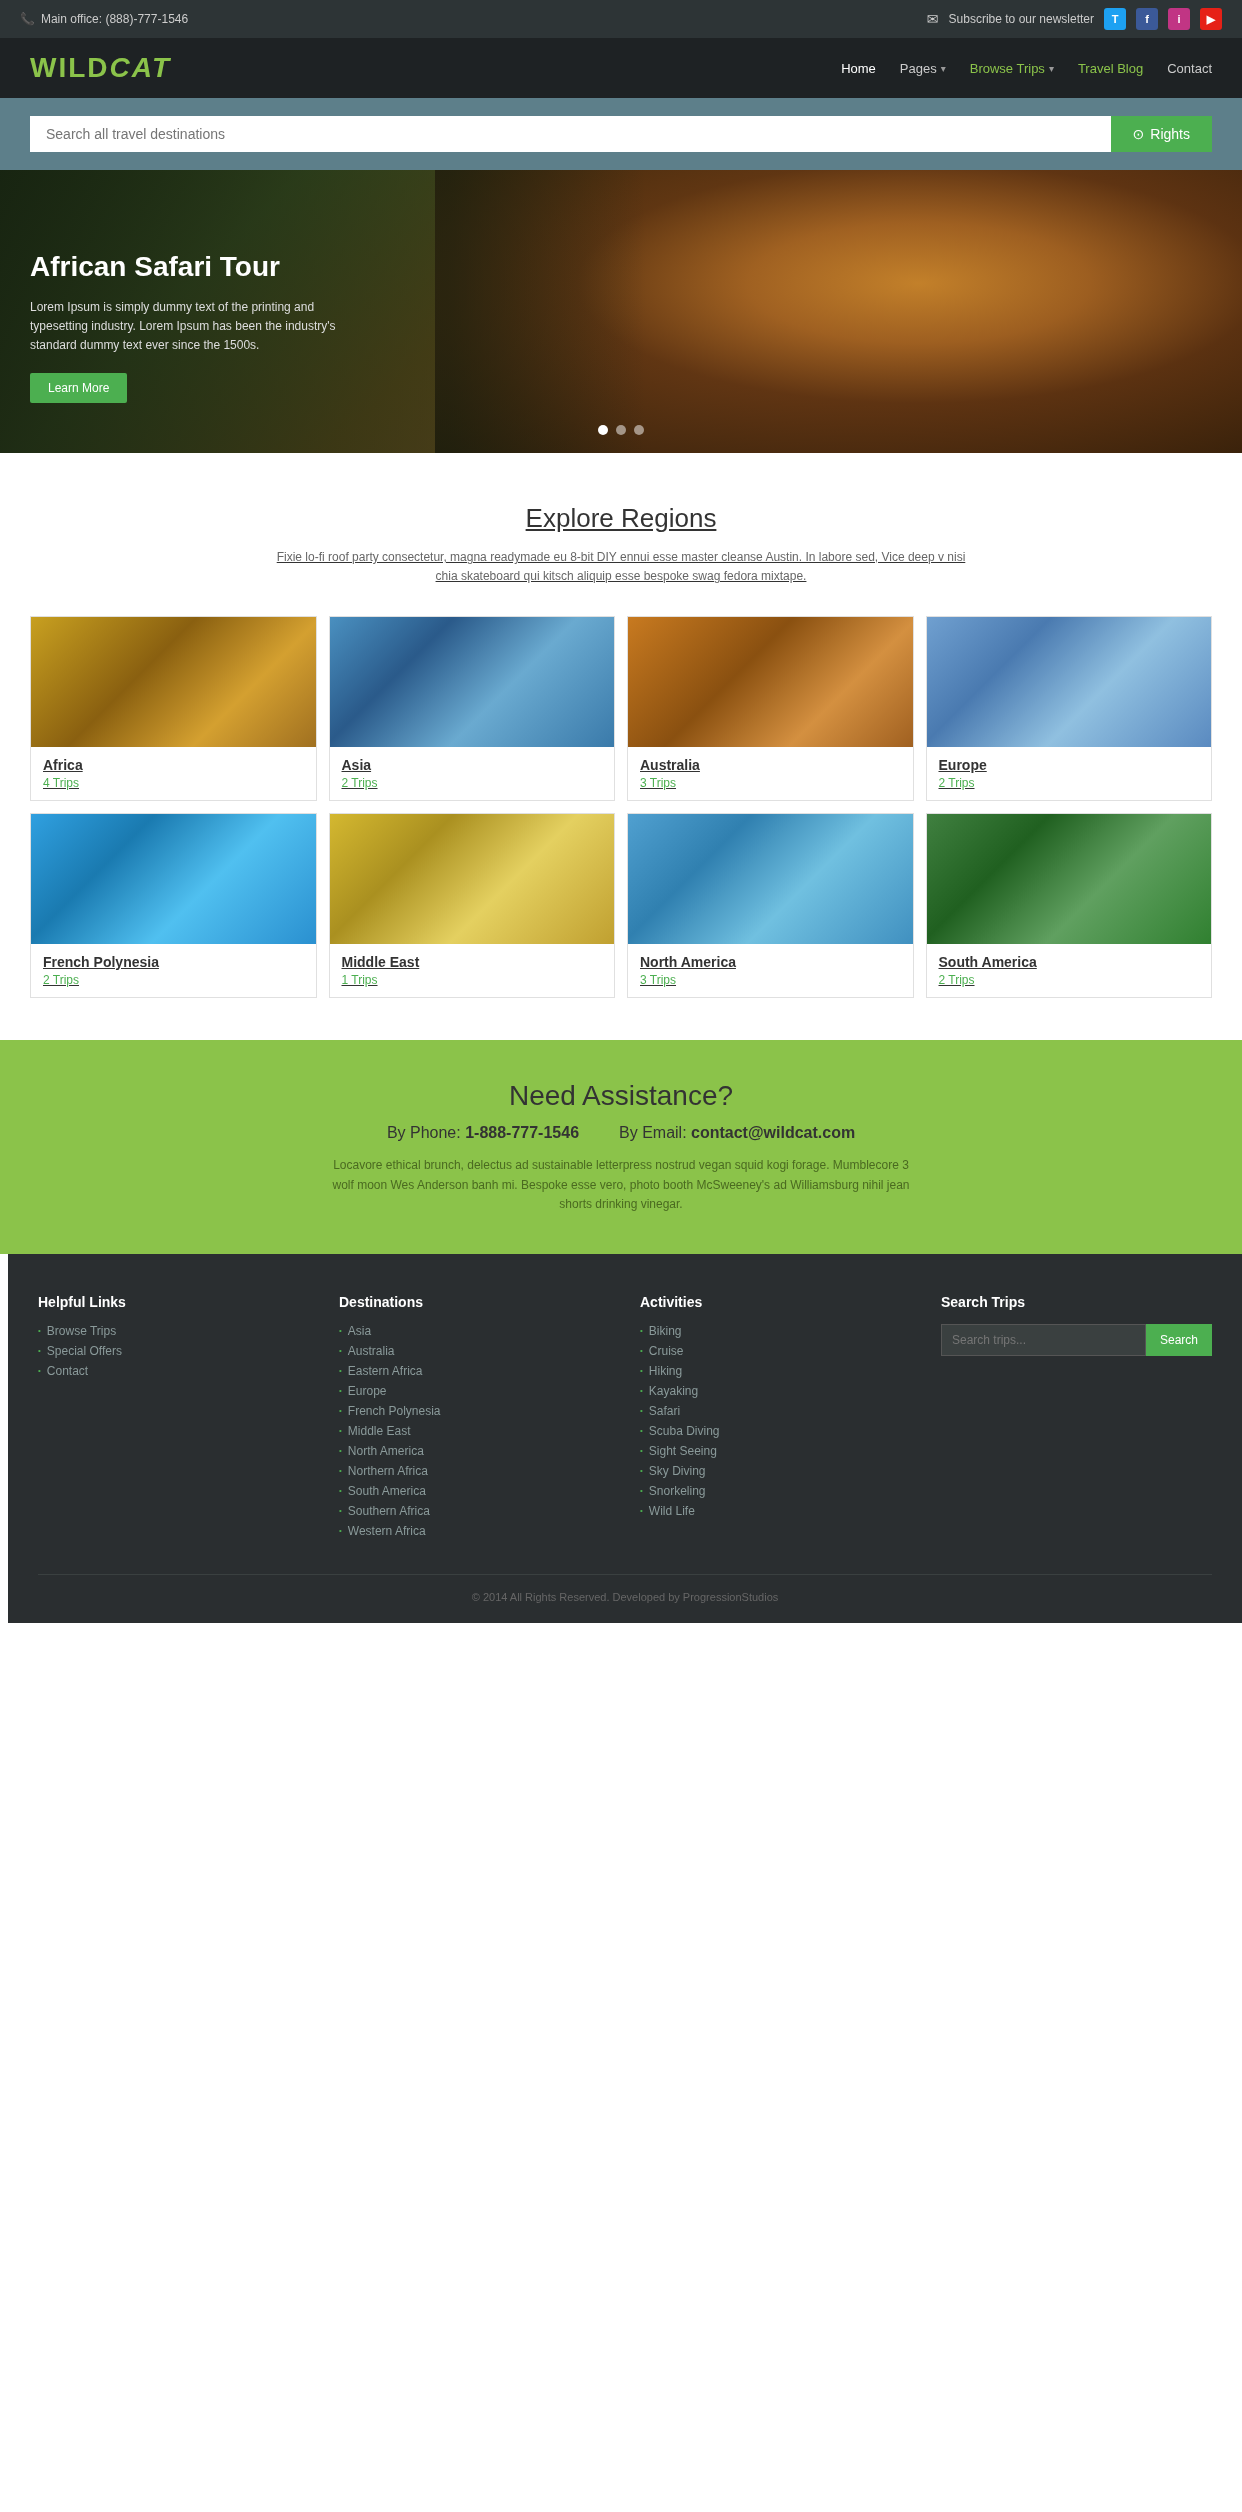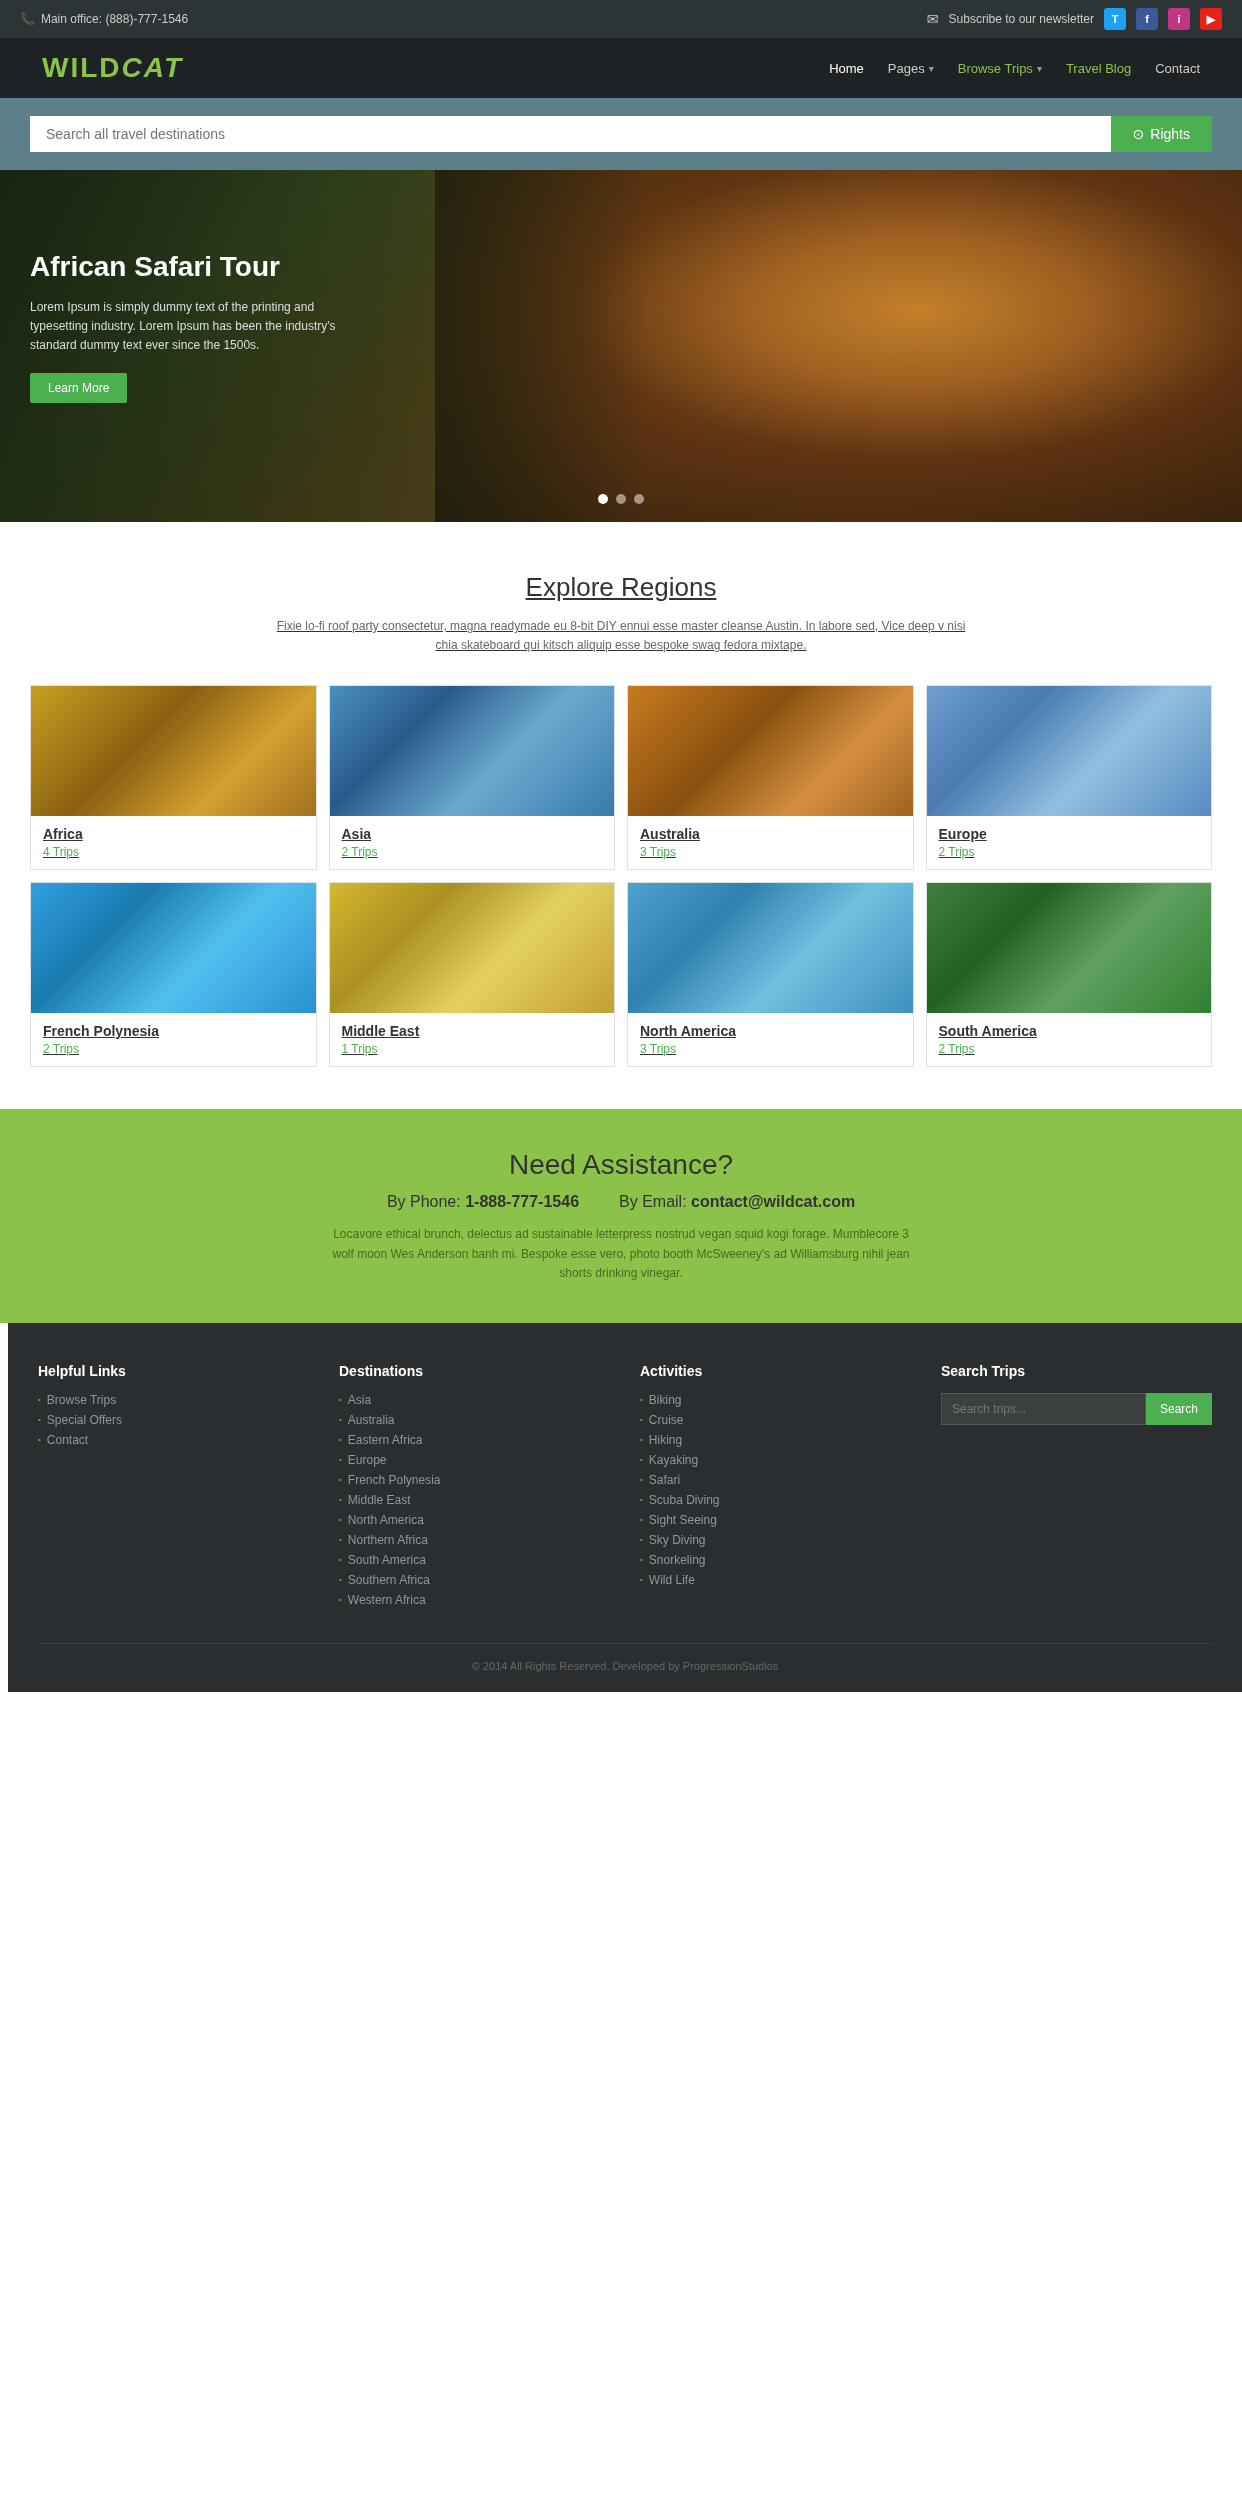--- a/index.html
+++ b/index.html
@@ -23,21 +23,21 @@
       font-size: 11px; font-weight: bold; color: #fff; cursor: pointer;
     }
     .social-twitter { background: #1da1f2; }
     .social-facebook { background: #3b5998; }
     .social-instagram { background: #c13584; }
     .social-youtube { background: #e62117; }
 
     
     .header {
       background: #1e2224;
-      padding: 14px 42px;
+      padding: 14px 30px;
       display: flex;
       align-items: center;
       justify-content: space-between;
     }
     .logo {
       font-size: 28px;
       font-weight: 900;
       color: #fff;
       letter-spacing: 2px;
       text-transform: uppercase;
@@ -76,21 +76,21 @@
       border: none;
       padding: 10px 22px;
       font-size: 14px;
       cursor: pointer;
       display: flex; align-items: center; gap: 6px;
     }
 
     
     .hero {
       position: relative;
-      height: 352px;
+      height: 283px;
       overflow: hidden;
       background: #3a3a2a;
     }
     .hero-bg {
       position: absolute; inset: 0;
       background: linear-gradient(135deg, #2d4a1e 0%, #5a7a30 20%, #8a6a20 40%, #a06830 60%, #7a4a20 80%, #4a3010 100%);
     }
     
     .hero-tiger {
       position: absolute;

